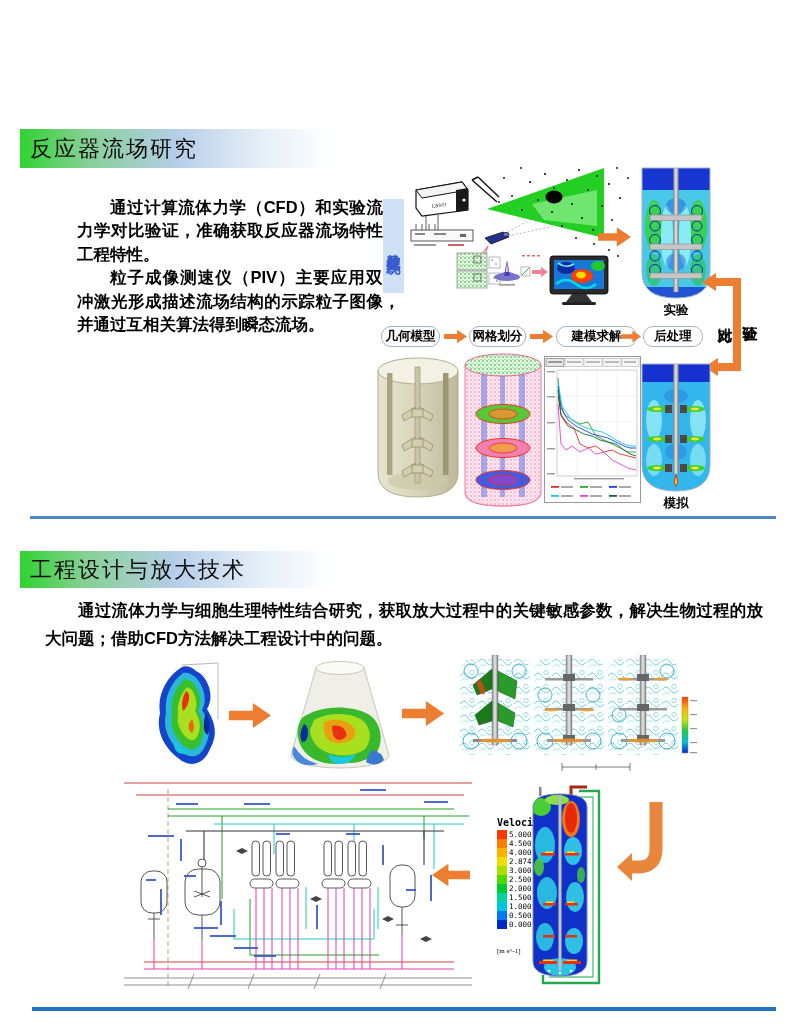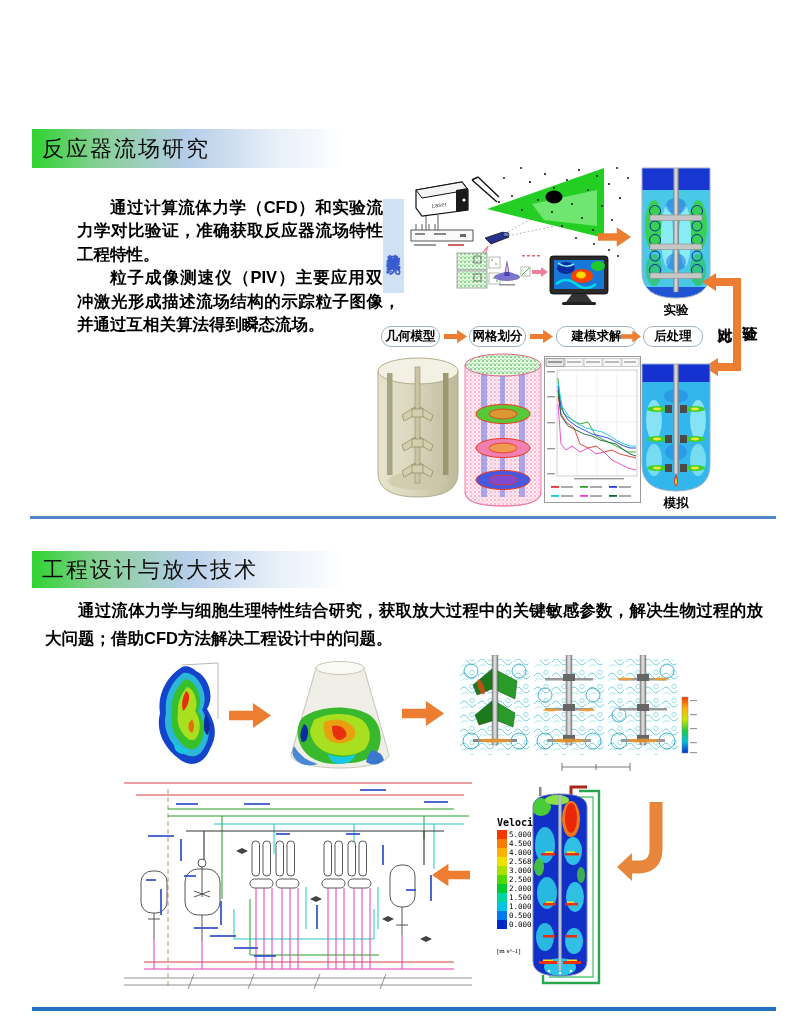--- a/index.html
+++ b/index.html
@@ -1,20 +1,20 @@
 <!DOCTYPE html>
 <html><head>
 <meta charset="utf-8">
 <style>
   html,body{margin:0;padding:0;background:#fff;}
   .page{position:relative;width:805px;height:1024px;background:#fff;overflow:hidden;
         font-family:"Liberation Sans","DejaVu Sans",sans-serif;color:#000;}
   .abs{position:absolute;}
   
-  .band{position:absolute;left:32px;width:322px;background:linear-gradient(90deg,#2fd330 0%,#84d092 20%,#b5cde8 48%,#e6eff8 75%,#ffffff 97%);
+  .band{position:absolute;left:20px;width:322px;background:linear-gradient(90deg,#2fd330 0%,#84d092 20%,#b5cde8 48%,#e6eff8 75%,#ffffff 97%);
         display:flex;align-items:center;}
   .band .t{font-family:"Liberation Serif","DejaVu Serif",serif;font-size:22px;letter-spacing:2px;
            color:#0c0c0c;padding-left:10px;white-space:nowrap;}
   .band1{top:129px;height:39px;}
   .band2{top:551px;height:37px;}
   
   .para{position:absolute;text-align:justify;font-weight:600;}
   .para p{margin:0;text-indent:2em;}
   .para1{left:45px;top:196px;width:323px;font-size:16.5px;line-height:23.4px;margin-left:32px;}
   .para2{left:45px;top:596px;width:718px;font-size:16.5px;line-height:28px;}
@@ -694,21 +694,21 @@
     <div class="vrow">
         <span class="vsw" style="background: rgb(250, 124, 0);"></span>
         <span class="vlab">4.500</span>
       </div>
     <div class="vrow">
         <span class="vsw" style="background: rgb(255, 176, 0);"></span>
         <span class="vlab">4.000</span>
       </div>
     <div class="vrow">
         <span class="vsw" style="background: rgb(240, 224, 0);"></span>
-        <span class="vlab">2.568</span>
+        <span class="vlab">2.874</span>
       </div>
     <div class="vrow">
         <span class="vsw" style="background: rgb(168, 224, 0);"></span>
         <span class="vlab">3.000</span>
       </div>
     <div class="vrow">
         <span class="vsw" style="background: rgb(80, 216, 0);"></span>
         <span class="vlab">2.500</span>
       </div>
     <div class="vrow">

